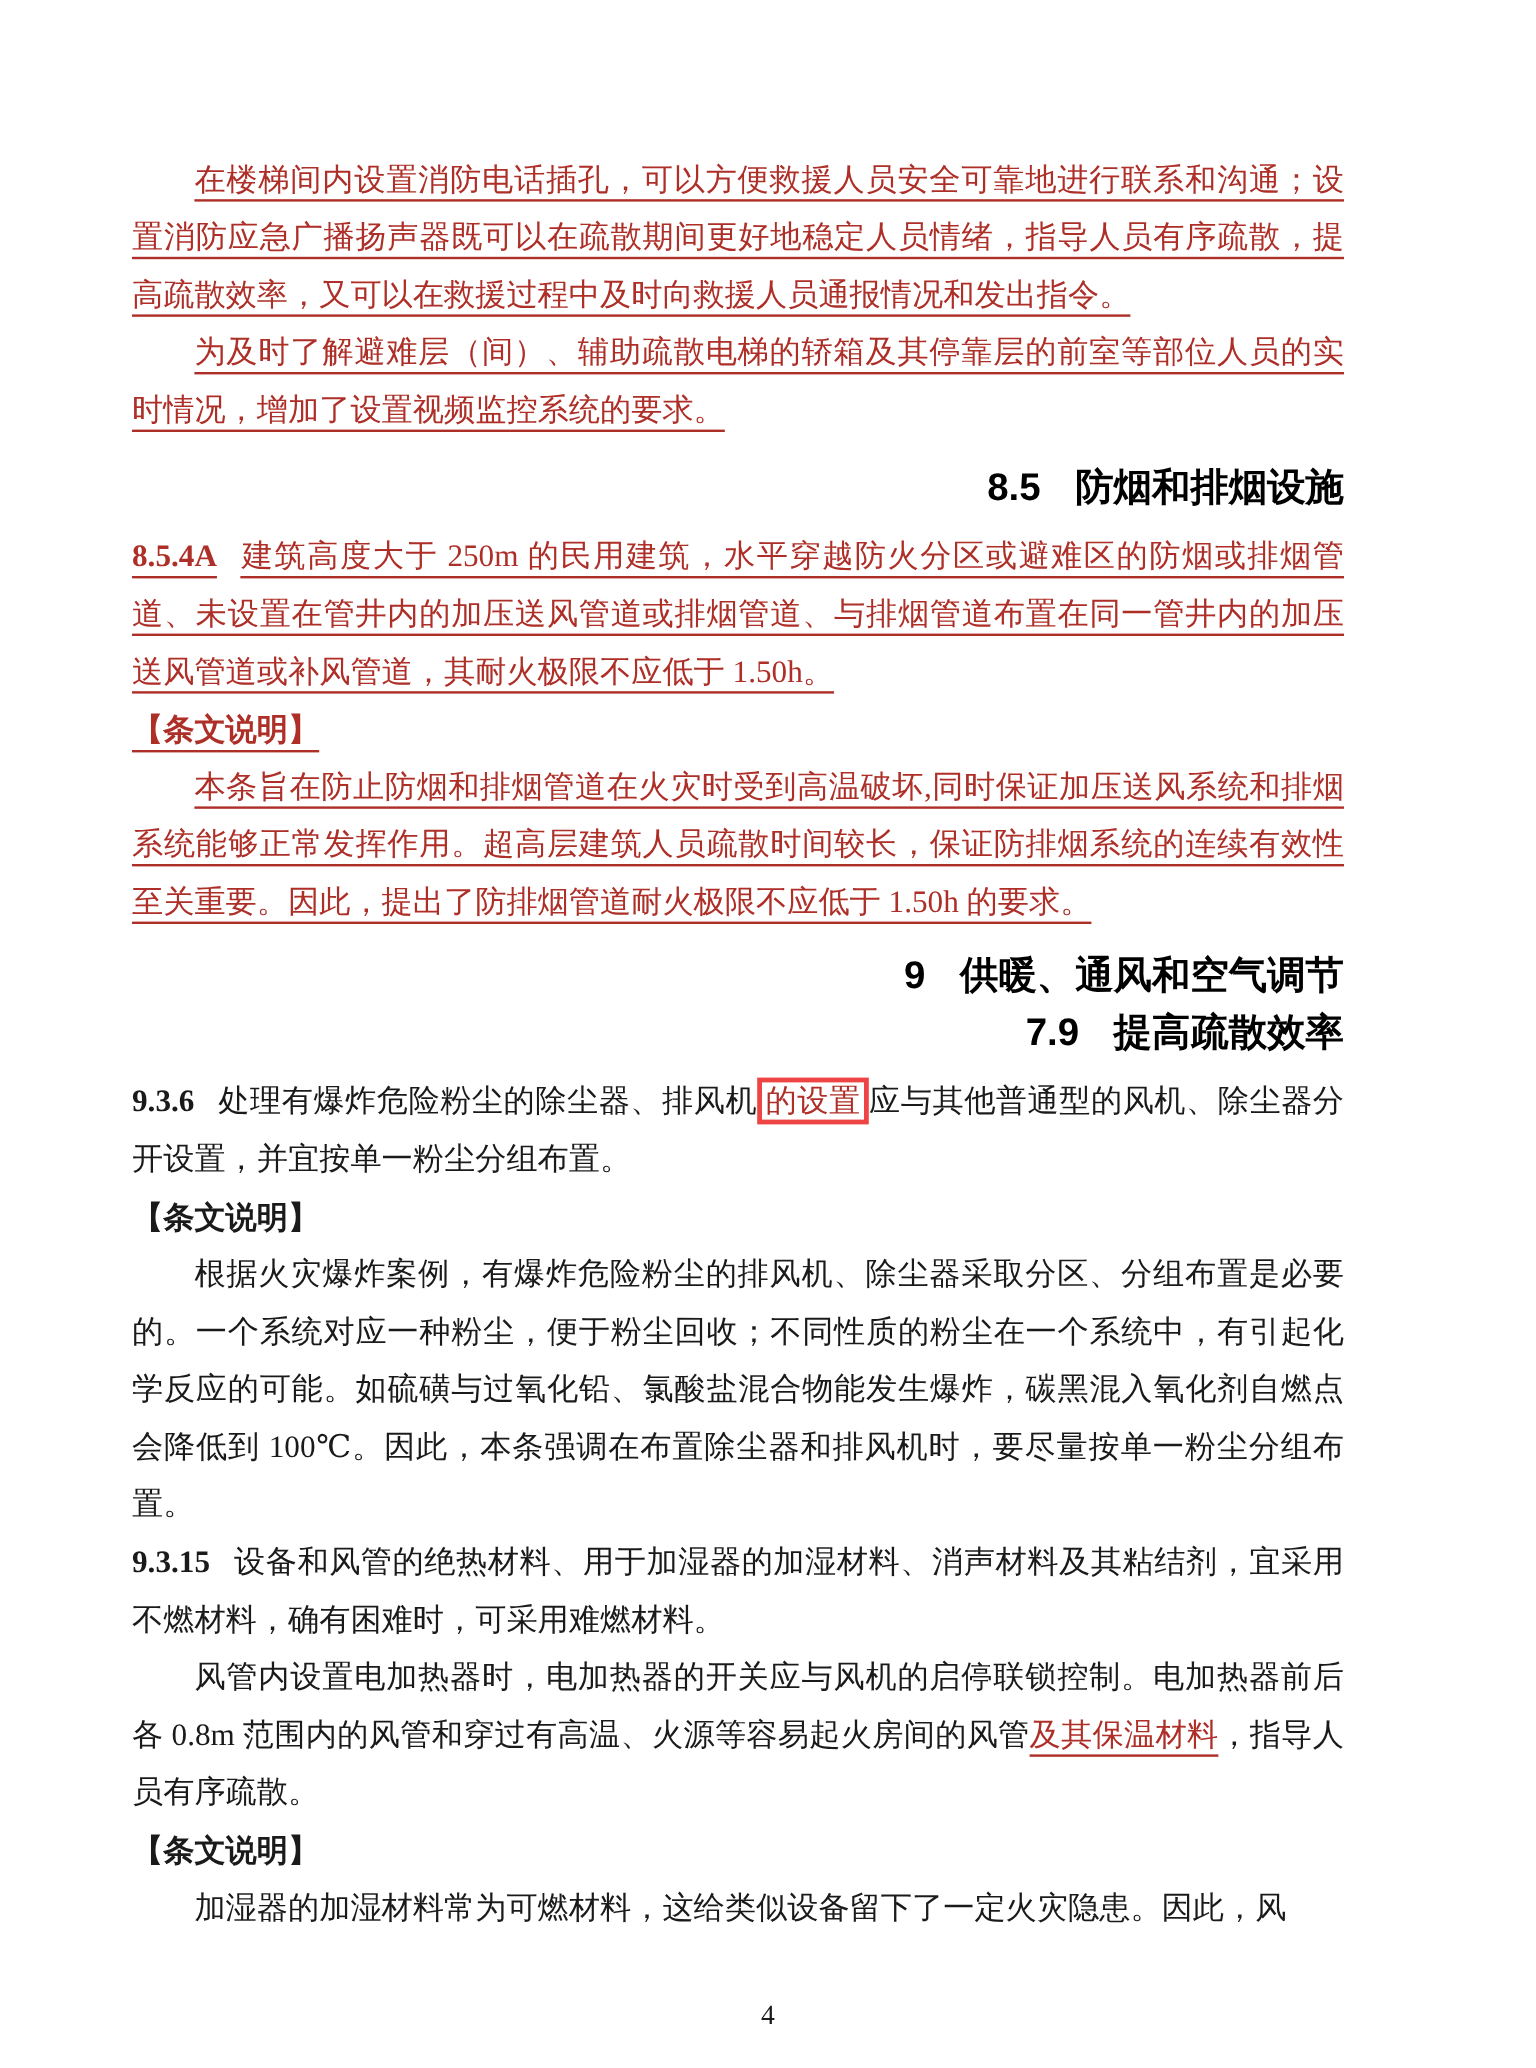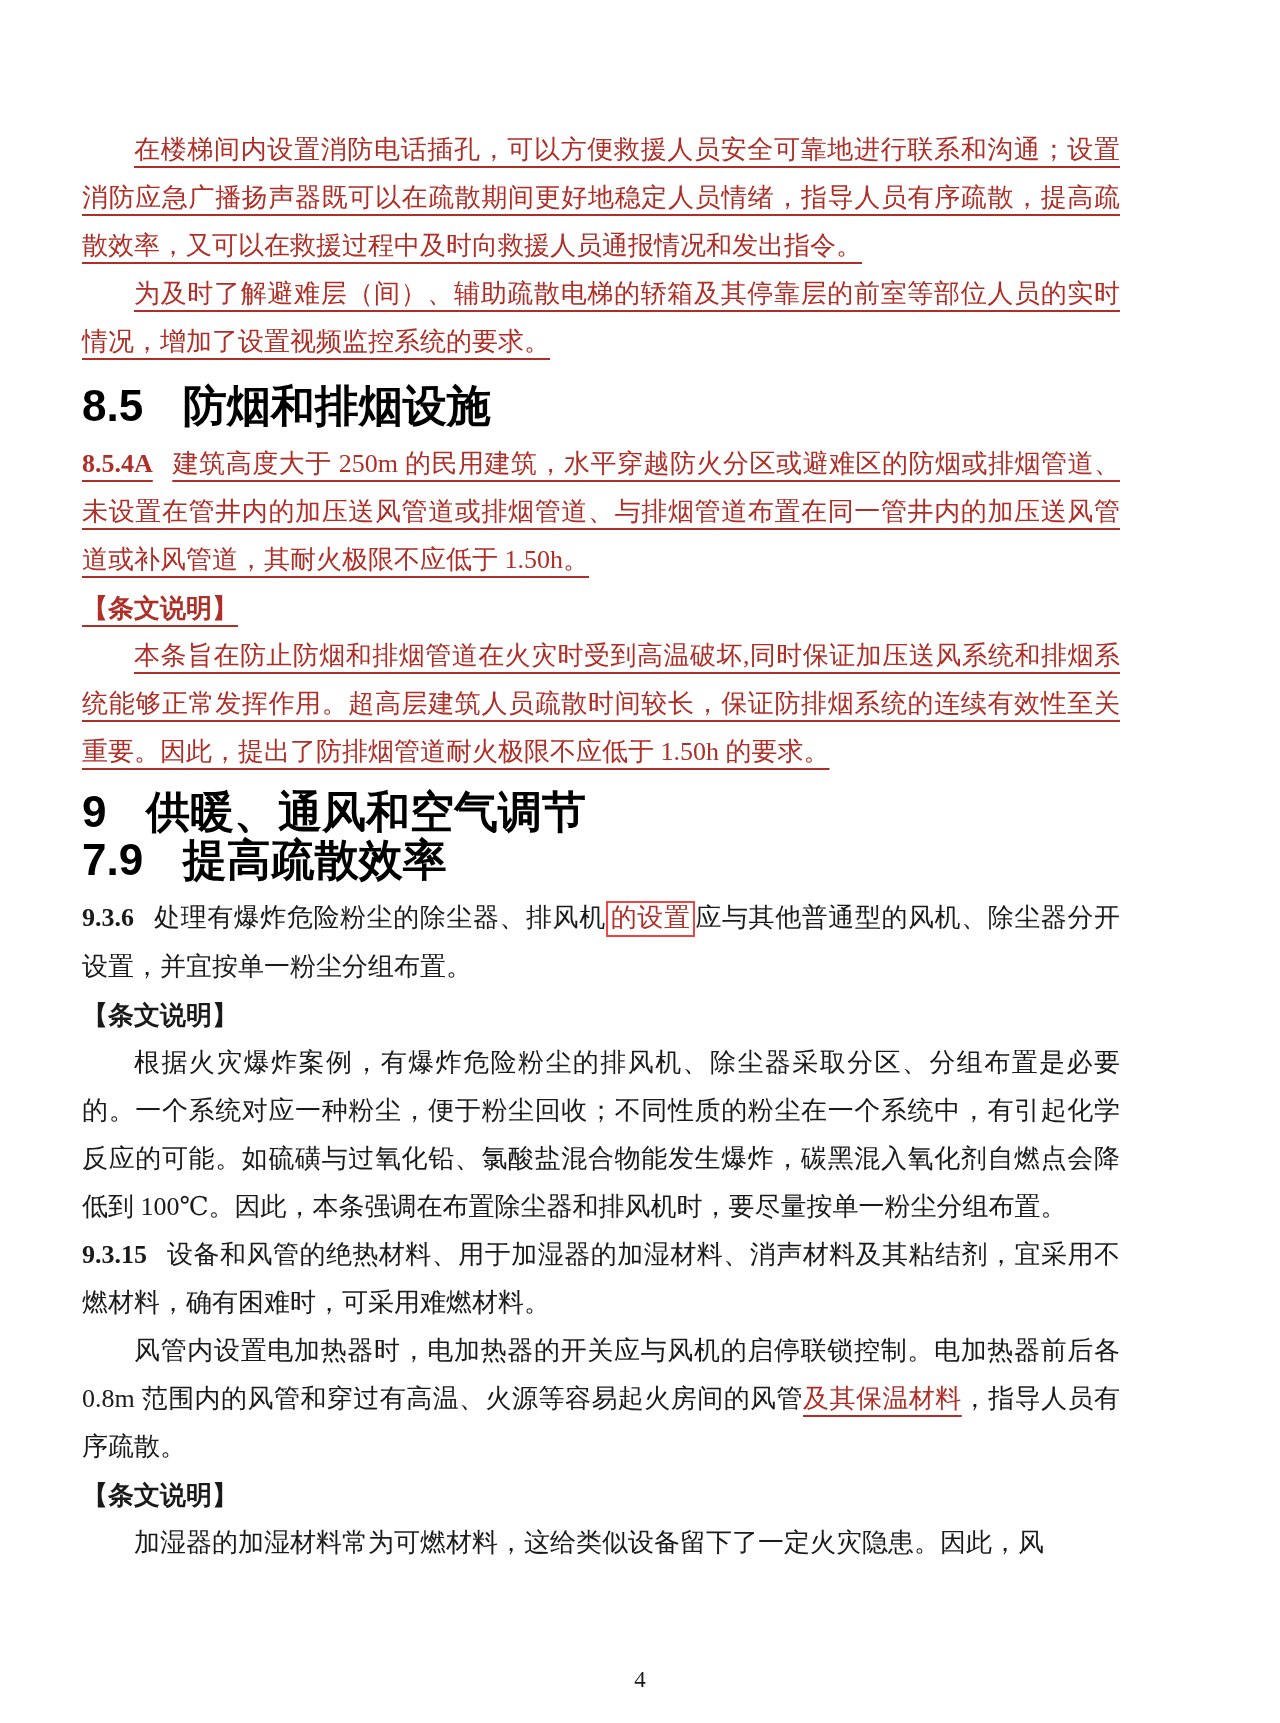--- a/index.html
+++ b/index.html
@@ -6,21 +6,21 @@
     margin: 0;
     padding: 0;
     background: #ffffff;
   }
   .page {
     position: relative;
     width: 1280px;
     height: 1723px;
     background: #ffffff;
     box-sizing: border-box;
-    padding: 126px 160px 0 82px;
+    padding: 126px 160px 0 110px;
     font-family: "Liberation Serif", "DejaVu Serif", serif;
     color: #1a1a1a;
     overflow: hidden;
   }
   .body-text p {
     margin: 0;
     font-size: 26px;
     line-height: 48px;
     text-align: justify;
     text-justify: inter-ideograph;
@@ -36,23 +36,23 @@
     text-decoration-thickness: 1.5px;
     text-underline-offset: 8px;
   }
   .clause-num {
     font-weight: bold;
     margin-right: 0.75em;
   }
   .section-heading {
     font-family: "Liberation Sans", "DejaVu Sans", sans-serif;
     font-weight: bold;
-    font-size: 44px;
+    font-size: 32px;
     line-height: 48px;
-    text-align: left;
+    text-align: right;
     color: #000000;
   }
   .h-85  { margin: 16px 0 10px 0; }
   .h-9   { margin: 12px 0 0 0; }
   .h-93  { margin: 0 0 10px 0; }
   .heading-num { margin-right: 0.9em; }
   .explain-label {
     font-family: "Liberation Sans", "DejaVu Sans", sans-serif;
     font-weight: bold;
     font-size: 26px;
@@ -62,23 +62,22 @@
   .explain-label.red {
     color: #ae2f28;
     text-decoration: underline;
     text-decoration-color: #ae2f28;
     text-decoration-thickness: 1.5px;
     text-underline-offset: 8px;
   }
   .boxed-insert {
     display: inline;
     color: #ae2f28;
-    border: 2px solid #ef4444;
+    border: 4px solid #ef4444;
     padding: 1px 3px;
-    font-family: Liberation Mono, monospace;
   }
   .page-footer {
     position: absolute;
     left: 0;
     bottom: 28px;
     width: 100%;
     text-align: center;
     font-size: 23px;
     line-height: 30px;
     color: #1a1a1a;

